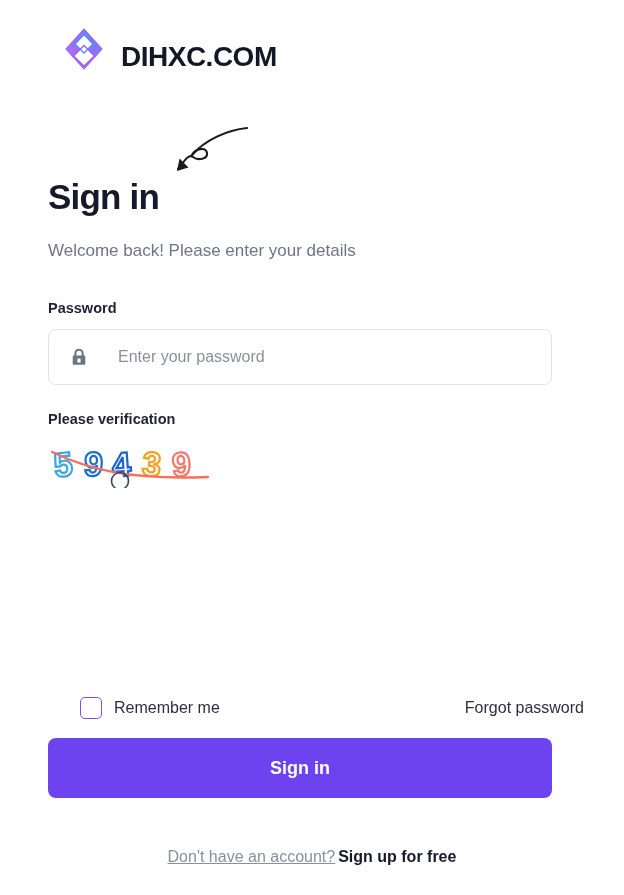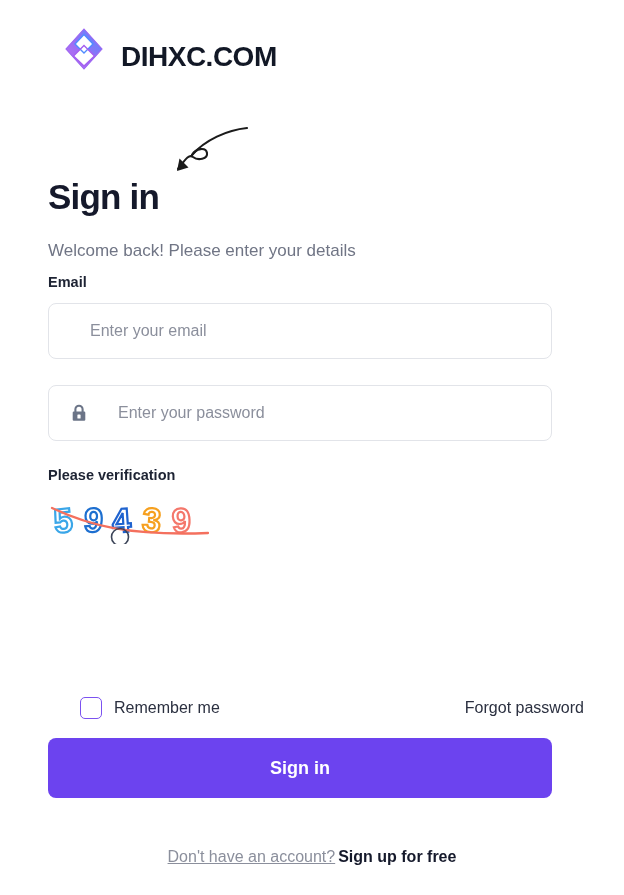--- a/index.html
+++ b/index.html
@@ -236,30 +236,25 @@
     <path d="M82 6 C62 8, 40 18, 27 33" fill="none" stroke="#1b1b1b" stroke-width="2.1" stroke-linecap="round"></path>
     <path d="M27 33 C31 26, 41 25, 42 31 C43 37, 33 39, 28 35 C24 31.5, 20 38, 13 47" fill="none" stroke="#1b1b1b" stroke-width="2.1" stroke-linecap="round"></path>
     <path d="M12 49 L14.5 36.5 L23.5 45.5 Z" fill="#1b1b1b"></path>
   </svg>
 
   <h1 class="title">Sign in</h1>
   <p class="subtitle">Welcome back! Please enter your details</p>
 
   <div class="form">
 
+
+    <div class="gap-email"></div>
+
     <div class="field">
-      <label class="field-label">Email</label>
-      <div class="input-shell">
-        <input class="text-input" type="text" placeholder="Enter your email" value="" style="">
-      </div>
-    </div>
-
-    <div class="gap-email"></div>
-
-    <div class="field">
+      <label class="field-label">Password</label>
       <div class="input-shell">
         <svg class="leading-icon" viewBox="0 0 16 18">
           <path d="M4.4 8 V5.3 a3.6 3.6 0 0 1 7.2 0 V8" fill="none" stroke="#6b7487" stroke-width="2.1"></path>
           <rect x="1.7" y="7.6" width="12.6" height="9.2" rx="1.1" fill="#6b7487"></rect>
           <rect x="6.4" y="10.4" width="3.2" height="4.2" rx="0.6" fill="#ffffff"></rect>
         </svg>
         <input class="text-input with-icon" type="password" placeholder="Enter your password" value="" style="">
       </div>
     </div>
 

